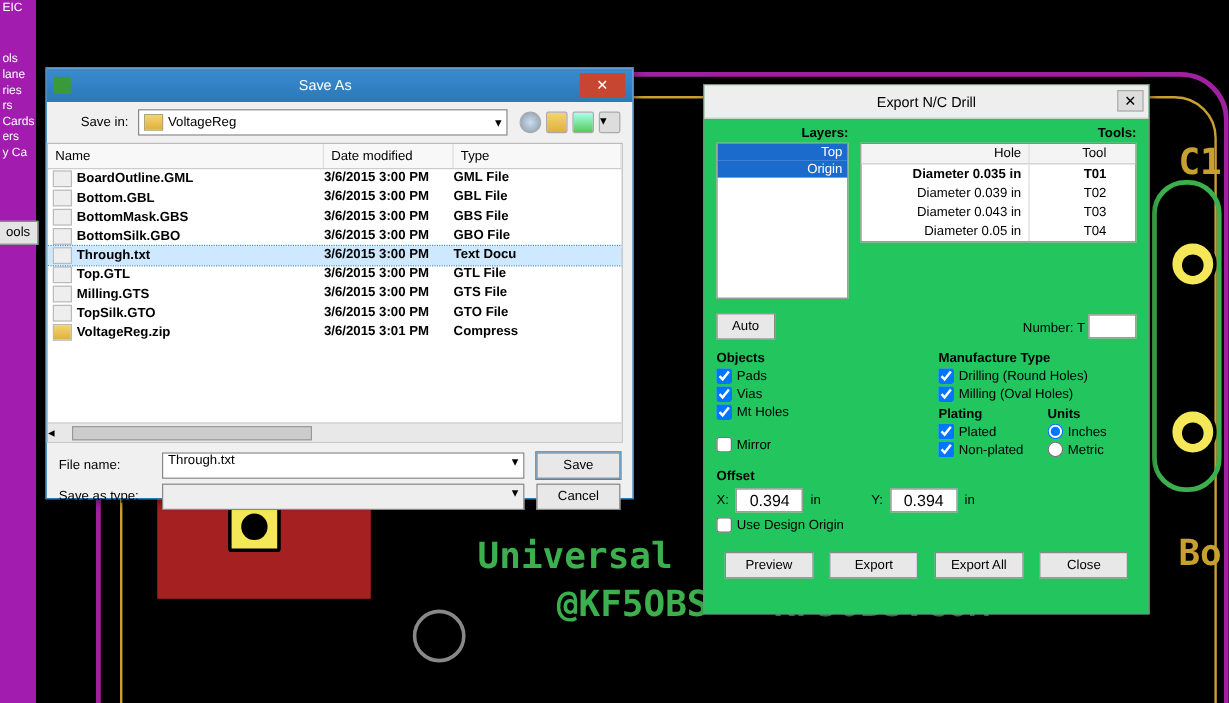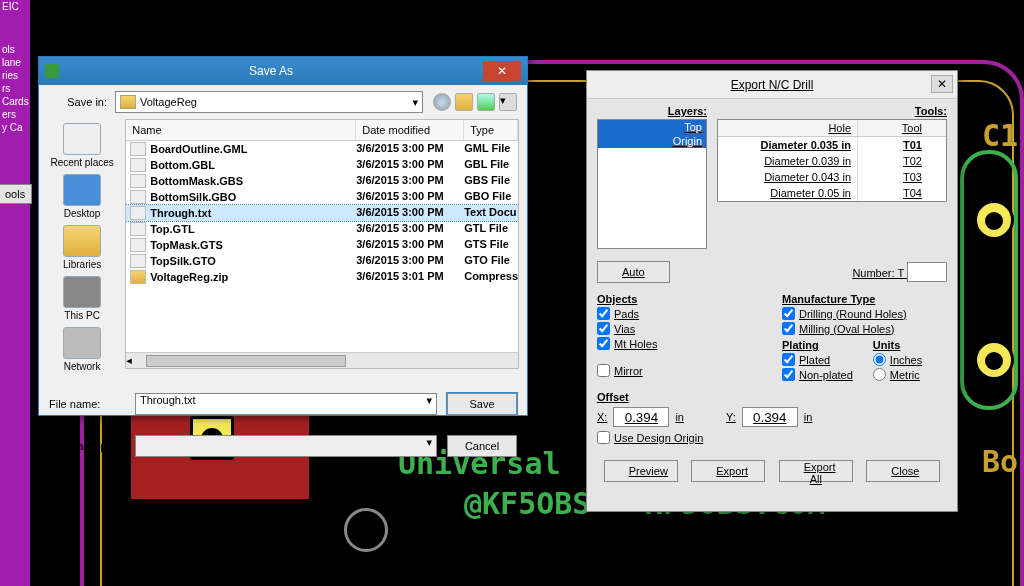--- a/index.html
+++ b/index.html
@@ -42,46 +42,46 @@
 .sa-fl-row { display: flex; padding: 1px 0; }
 .sa-fl-row.sel { background: #cde8ff; outline: 1px dotted #3a8ad0; }
 .sa-fl-ico { width: 16px; height: 14px; margin: 0 4px; background: #eee; border: 1px solid #bbb; }
 .sa-fl-ico.zip { background: linear-gradient(#f4d470,#e0b040); }
 .sa-col-name { width: 230px; display: flex; align-items: center; }
 .sa-col-date { width: 108px; }
 .sa-col-type { flex: 1; }
 .sa-scroll { height: 16px; background: #e8e8e8; border-top: 1px solid #ccc; display: flex; align-items: center; }
 .sa-scroll-thumb { height: 12px; background: #ccc; border: 1px solid #999; margin-left: 14px; width: 200px; }
 .sa-bottom { padding: 4px 10px; }
-.sa-brow { display: flex; align-items: center; margin: 20px 0; font-size: 11px; }
+.sa-brow { display: flex; align-items: center; margin: 4px 0; font-size: 11px; }
 .sa-brow label { width: 86px; }
 .sa-input { flex: 1; height: 22px; border: 1px solid #888; background: #fff; padding: 0 4px; margin-right: 10px; }
 .sa-btn { width: 70px; height: 22px; border: 1px solid #888; background: #e8e8e8; font-size: 11px; }
 .sa-btn.def { outline: 1px solid #3a8ad0; }
 
 
-.ncd { position: absolute; left: 586px; top: 70px; width: 372px; height: 442px; background: #e5e5e5; border: 1px solid #888; box-shadow: 2px 2px 8px rgba(0,0,0,.5); font-size: 11px; text-decoration: underline; }
+.ncd { position: absolute; left: 586px; top: 70px; width: 372px; height: 442px; background: #22c55e; border: 1px solid #888; box-shadow: 2px 2px 8px rgba(0,0,0,.5); font-size: 11px; }
 .ncd-title { height: 28px; background: #eee; border-bottom: 1px solid #ccc; display: flex; align-items: center; justify-content: center; position: relative; font-size: 12px; }
 .ncd-x { position: absolute; right: 4px; top: 4px; width: 22px; height: 18px; background: #ddd; border: 1px solid #aaa; display: flex; align-items: center; justify-content: center; }
 .ncd-top { display: flex; padding: 6px 10px; gap: 10px; text-align: right; }
 .ncd-layers { width: 110px; }
 .ncd-label { font-weight: bold; margin-bottom: 2px; }
 .ncd-layers-box { height: 130px; border: 1px solid #888; background: #fff; }
 .ncd-layer { padding: 1px 4px; }
 .ncd-layer.sel { background: #1a6bcc; color: #fff; }
 .ncd-tools { flex: 1; }
 .ncd-tools-tbl { border: 1px solid #888; background: #fff; }
 .ncd-th { display: flex; border-bottom: 1px solid #ccc; background: #f4f4f4; }
 .ncd-th div, .ncd-tr div { padding: 2px 6px; }
 .ncd-tr { display: flex; }
 .ncd-tr.sel div { font-weight: bold; }
 .ncd-c1 { width: 140px; border-right: 1px solid #ddd; }
 .ncd-c2 { width: 70px; }
 .ncd-auto-row { display: flex; align-items: center; justify-content: space-between; padding: 6px 10px; }
-.ncd-btn { height: 22px; border: 1px solid #888; background: #e8e8e8; padding: 0 24px; font-size: 11px; }
+.ncd-btn { height: 22px; border: 1px solid #888; background: #e8e8e8; padding: 0 12px; font-size: 11px; }
 .ncd-num-in { width: 40px; height: 20px; border: 1px solid #888; background: #fff; }
 .ncd-mid { display: flex; padding: 4px 10px; gap: 20px; }
 .ncd-col { flex: 1; }
 .ncd-chk { display: flex; align-items: center; margin: 2px 0; }
 .ncd-chk input { margin-right: 4px; }
 .ncd-plate-units { display: flex; gap: 20px; margin-top: 4px; }
 .ncd-offset { padding: 4px 10px; }
 .ncd-off-row { display: flex; align-items: center; gap: 6px; margin: 4px 0; }
 .ncd-off-in { width: 56px; height: 20px; border: 1px solid #888; padding: 0 4px; text-align: center; }
 .ncd-buttons { display: flex; justify-content: space-around; padding: 10px; border-top: 0; }
@@ -139,27 +139,20 @@
       <span>VoltageReg</span>
       <span style="margin-left:auto">▾</span>
     </div>
     <span style="width:8px"></span>
     <span class="sa-toolbar-ico" style="border-radius:50%;background:radial-gradient(#cde,#89a)"></span>
     <span class="sa-toolbar-ico" style="background:linear-gradient(#f4d470,#e0b040)"></span>
     <span class="sa-toolbar-ico" style="background:linear-gradient(#afe,#5c5)"></span>
     <span class="sa-toolbar-ico">▾</span>
   </div>
   <div class="sa-body">
-    <div class="sa-places">
-      <div class="sa-place"><div class="sa-place-ico" style="background:#eee"></div><span>Recent places</span></div>
-      <div class="sa-place"><div class="sa-place-ico" style="background:#4a90d8"></div><span>Desktop</span></div>
-      <div class="sa-place"><div class="sa-place-ico" style="background:linear-gradient(#f4d470,#e0b040)"></div><span>Libraries</span></div>
-      <div class="sa-place"><div class="sa-place-ico" style="background:#888"></div><span>This PC</span></div>
-      <div class="sa-place"><div class="sa-place-ico" style="background:#bbb"></div><span>Network</span></div>
-    </div>
     <div class="sa-filelist">
       <div class="sa-fl-head">
         <div class="sa-col-name">Name</div>
         <div class="sa-col-date">Date modified</div>
         <div class="sa-col-type">Type</div>
       </div>
       <div class="sa-fl-rows" id="sa-rows">
           <div class="sa-fl-row">
             <div class="sa-col-name">
               <span class="sa-fl-ico"></span>
@@ -204,21 +197,21 @@
             <div class="sa-col-name">
               <span class="sa-fl-ico"></span>
               <span>Top.GTL</span>
             </div>
             <div class="sa-col-date">3/6/2015 3:00 PM</div>
             <div class="sa-col-type">GTL File</div>
           </div>
           <div class="sa-fl-row">
             <div class="sa-col-name">
               <span class="sa-fl-ico"></span>
-              <span>TopMask.GTS</span>
+              <span>Milling.GTS</span>
             </div>
             <div class="sa-col-date">3/6/2015 3:00 PM</div>
             <div class="sa-col-type">GTS File</div>
           </div>
           <div class="sa-fl-row">
             <div class="sa-col-name">
               <span class="sa-fl-ico"></span>
               <span>TopSilk.GTO</span>
             </div>
             <div class="sa-col-date">3/6/2015 3:00 PM</div>

